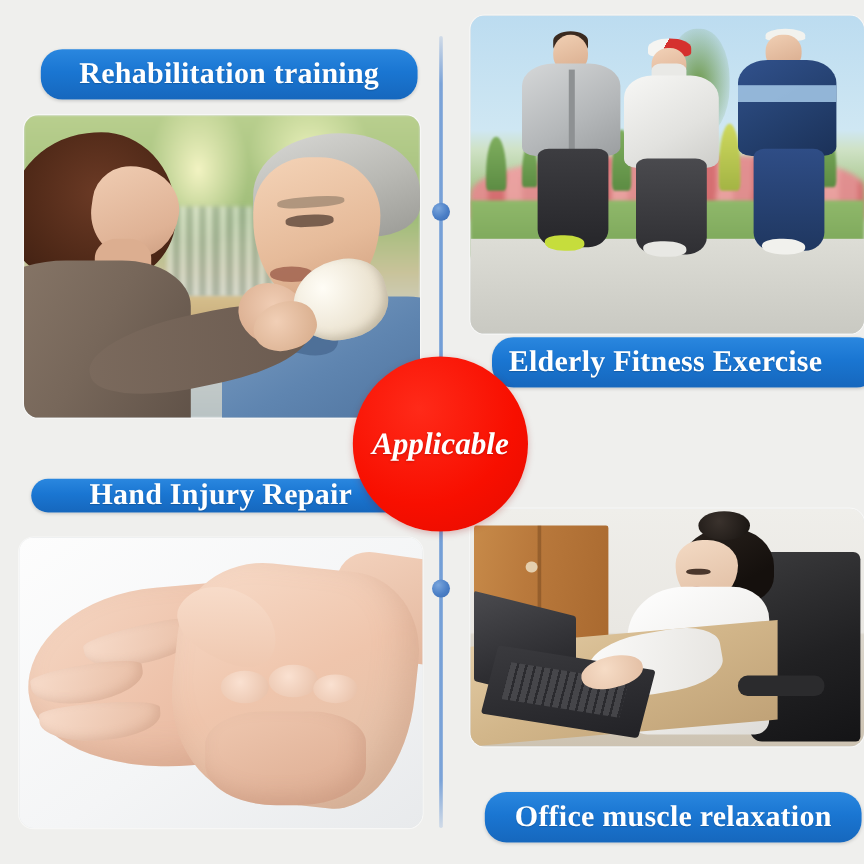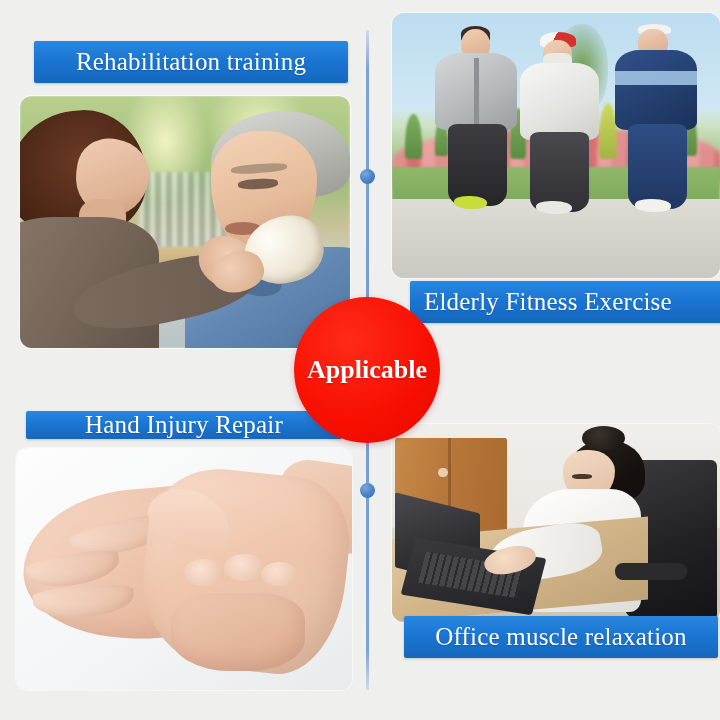--- a/index.html
+++ b/index.html
@@ -441,41 +441,41 @@
   }
 
   
   .pill {
     position: absolute;
     display: flex;
     align-items: center;
     justify-content: center;
     background: linear-gradient(to bottom, #2a87df 0%, #1a76d2 45%, #1667bd 100%);
     color: #ffffff;
-    font-weight: normal;
+    font-weight: bold;
     white-space: nowrap;
-    border-radius: 2px;
+    border-radius: 18px;
     box-shadow: 0 1px 3px rgba(0,0,0,.18);
     letter-spacing: .2px;
     text-shadow: 0 1px 1px rgba(0,0,0,.18);
     font-family: "Liberation Serif", "DejaVu Serif", serif;
     overflow: hidden;
   }
   #pill-rehab {
     left: 34px; top: 41px; width: 314px; height: 42px; font-size: 25px;
   }
   #pill-fitness {
     left: 410px; top: 281px; width: 322px; height: 42px; font-size: 25px;
     justify-content: flex-start; padding-left: 14px; box-sizing: border-box;
   }
   #pill-hand {
-    left: 26px; top: 399px; width: 316px; height: 28px; font-size: 25px; margin-top: 12px;
+    left: 26px; top: 399px; width: 316px; height: 28px; font-size: 25px;
   }
   #pill-office {
-    left: 404px; top: 616px; width: 314px; height: 42px; font-size: 25px;
+    left: 404px; top: 660px; width: 314px; height: 42px; font-size: 25px;
   }
 
   
   #badge {
     position: absolute;
     left: 294px; top: 297px;
     width: 146px; height: 146px;
     border-radius: 50%;
     background: radial-gradient(circle at 38% 30%, #ff2a19 0%, #f80f00 58%, #e40b00 100%);
     display: flex;
@@ -484,21 +484,21 @@
     justify-content: center;
     color: #ffffff;
     text-align: center;
     line-height: 1.12;
     font-size: 26px;
     font-weight: bold;
     font-family: "Liberation Serif", "DejaVu Serif", serif;
     text-shadow: 0 1px 2px rgba(110,0,0,.35);
     box-shadow: 0 2px 6px rgba(150,0,0,.25);
   }
-  #badge span { display: block; }
+  #badge span { display: block; font-style: italic; }
 </style>
 </head>
 <body>
 
 <div id="board">
 
   <div class="divider-line"></div>
   <div class="divider-dot top"></div>
   <div class="divider-dot bottom"></div>
 

